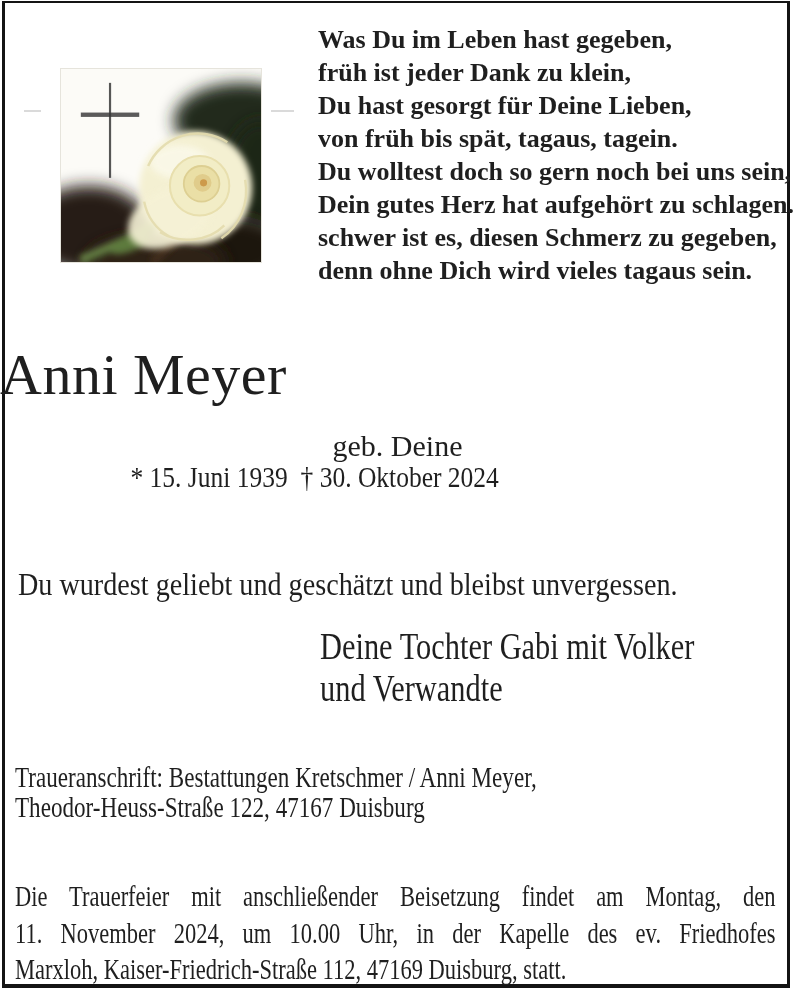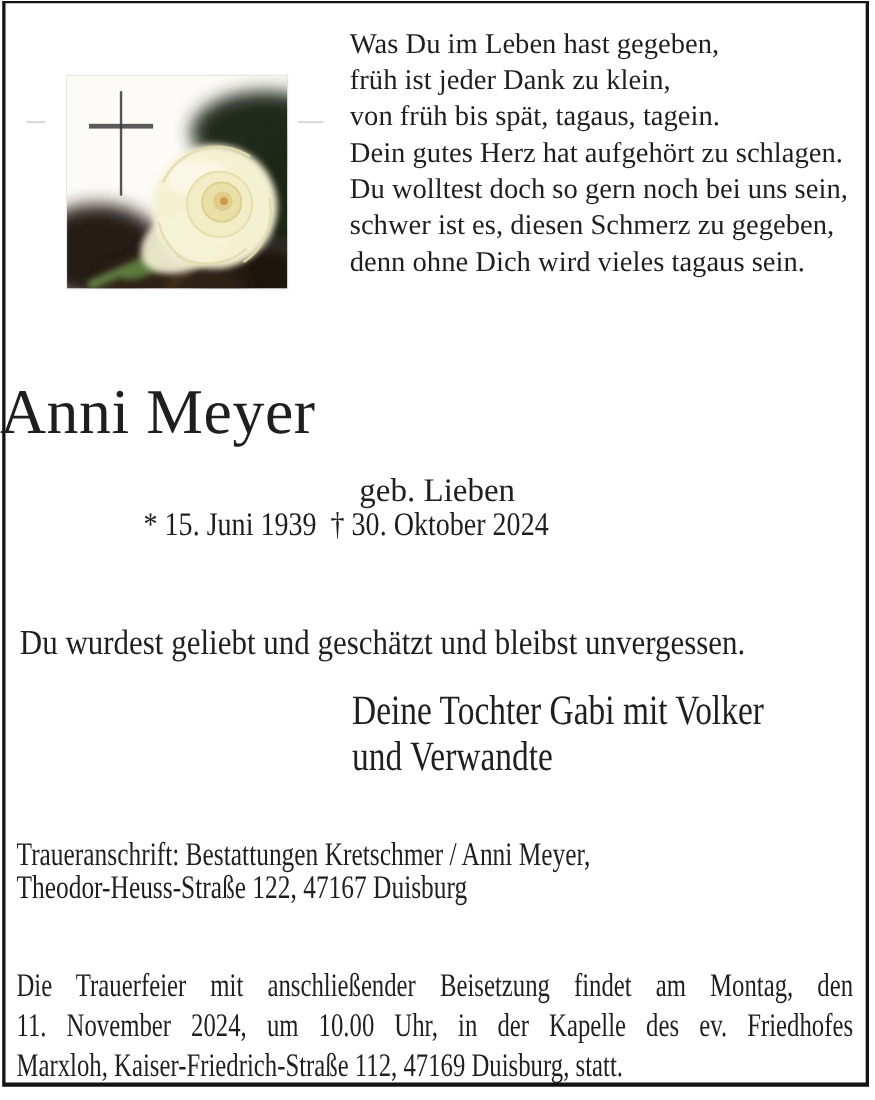--- a/index.html
+++ b/index.html
@@ -21,21 +21,21 @@
     position:absolute;left:60px;top:68px;width:202px;height:195px;
     border:1px solid #e6e4dc;box-sizing:border-box;
     background:#fcfbf7;
   }
   .photo svg{display:block;width:100%;height:100%;}
   .reg-dash{position:absolute;height:2px;background:#dadada;}
   .reg-dash.left{left:24px;top:110px;width:17px;}
   .reg-dash.right{left:271px;top:110px;width:23px;}
   .poem{
     position:absolute;left:318px;top:23px;
-    font-size:26px;line-height:33px;white-space:nowrap;
+    font-size:26px;line-height:33px;white-space:nowrap;font-weight:bold;
   }
   .name{
     position:absolute;left:0;top:345px;width:795px;
     text-align:left;font-size:58px;line-height:60px;letter-spacing:.5px;
   }
   .maiden{
     position:absolute;left:0;top:430px;width:795px;
     text-align:center;font-size:30px;line-height:32px;
   }
   .dates{
@@ -127,29 +127,30 @@
       <g filter="url(#tiny)">
         <rect x="48.4" y="14" width="2.2" height="96" fill="#3f3f3f" opacity="0.88"></rect>
         <rect x="20" y="44" width="59" height="4.4" fill="#383838" opacity="0.82"></rect>
       </g>
     </svg>
   </div>
 
   <div class="poem">
     <div>Was Du im Leben hast gegeben,</div>
     <div>früh ist jeder Dank zu klein,</div>
+    <div>Du hast gesorgt für Deine Lieben,</div>
     <div>von früh bis spät, tagaus, tagein.</div>
+    <div>Du wolltest doch so gern noch bei uns sein,</div>
     <div>Dein gutes Herz hat aufgehört zu schlagen.</div>
-    <div>Du wolltest doch so gern noch bei uns sein,</div>
     <div>schwer ist es, diesen Schmerz zu gegeben,</div>
     <div>denn ohne Dich wird vieles tagaus sein.</div>
   </div>
 
   <div class="name">Anni Meyer</div>
-  <div class="maiden">geb. Lieben</div>
+  <div class="maiden">geb. Deine</div>
   <div class="dates">
     <span>* 15. Juni 1939  † 30. Oktober 2024</span>
   </div>
 
   <div class="tribute">Du wurdest geliebt und geschätzt und bleibst unvergessen.</div>
 
   <div class="mourners">
     <div>Deine Tochter Gabi mit Volker</div>
     <div>und Verwandte</div>
   </div>

